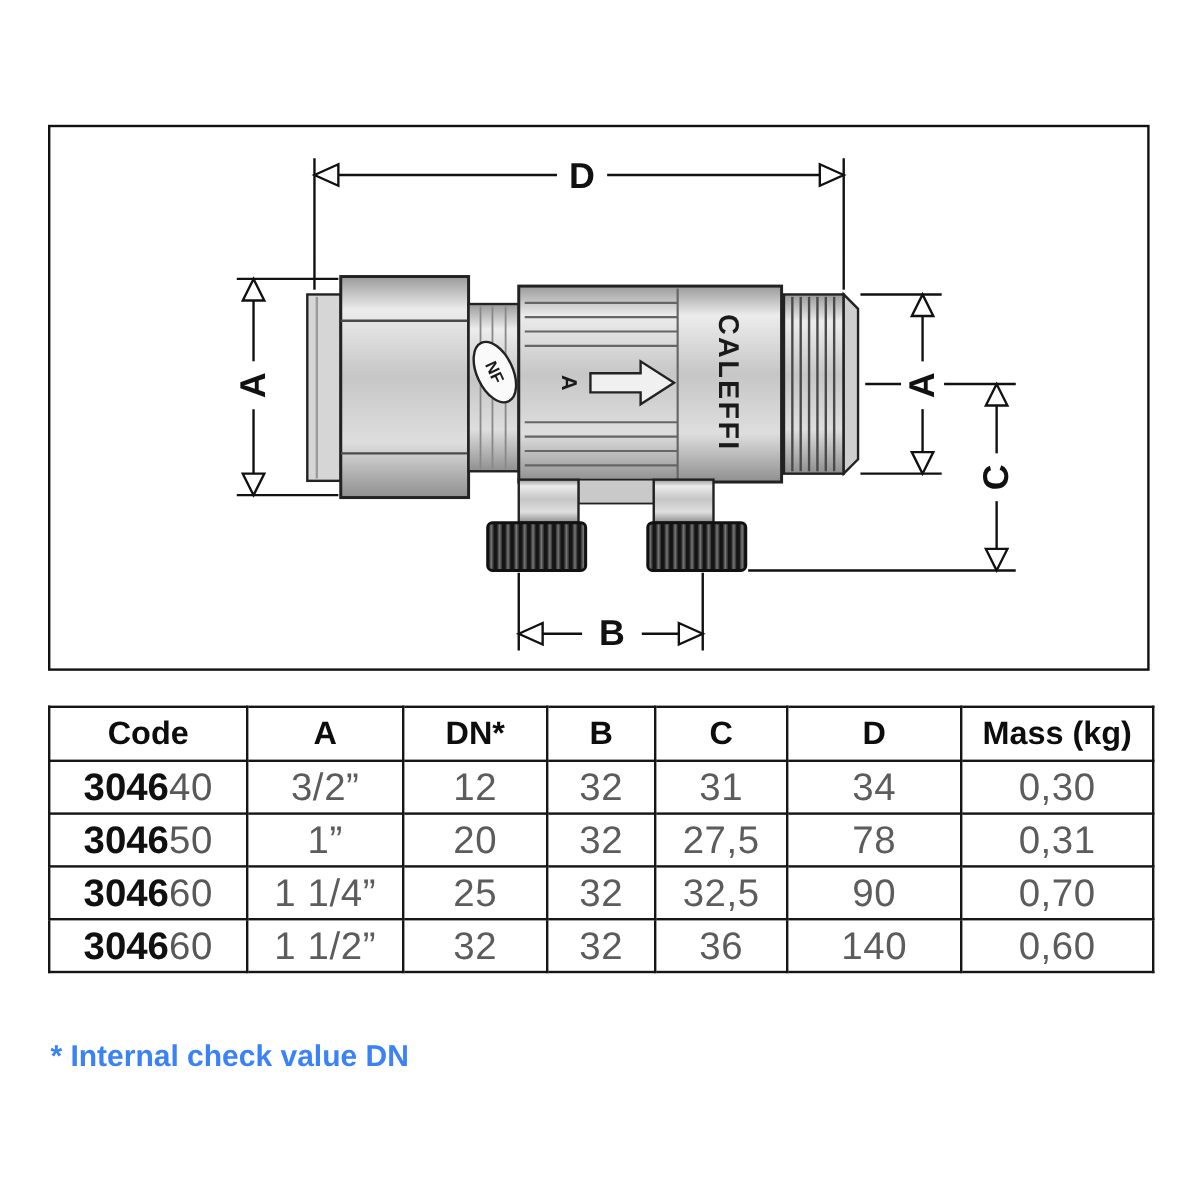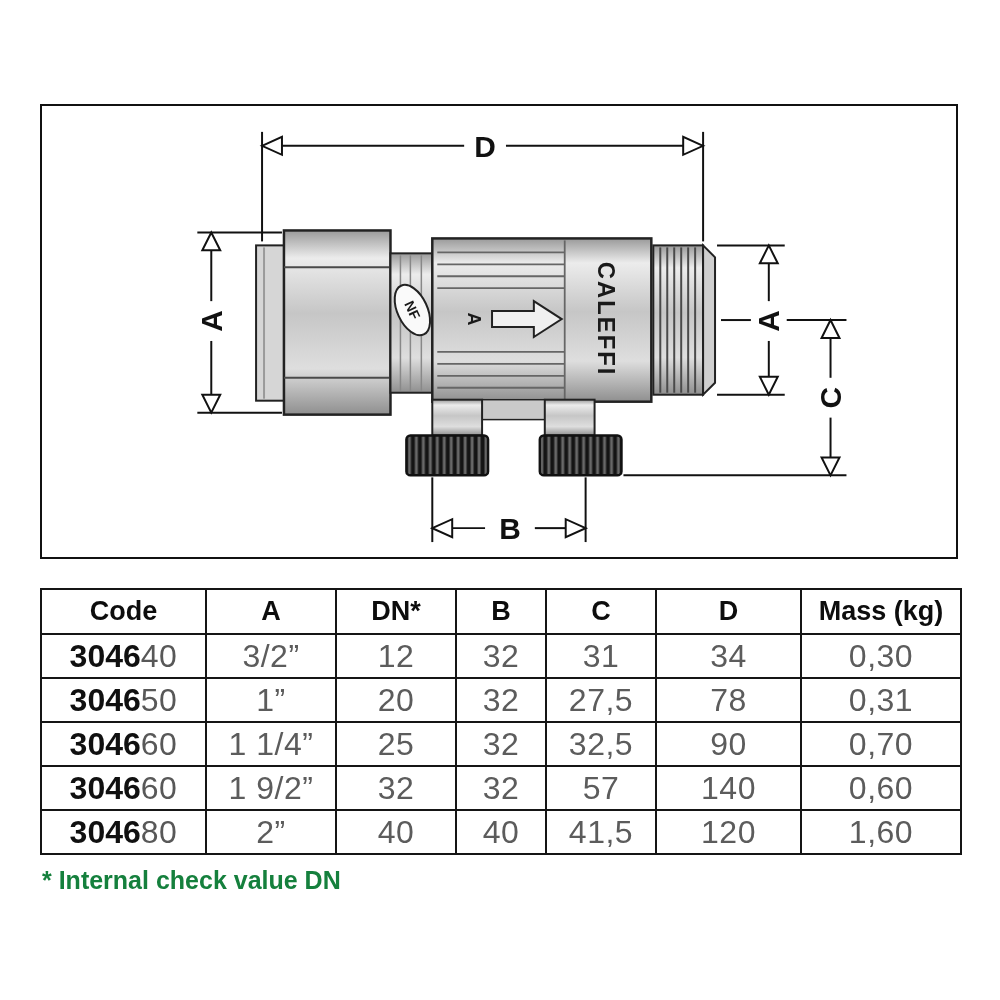--- a/index.html
+++ b/index.html
@@ -25,21 +25,21 @@
     border:2px solid #151515; text-align:center; vertical-align:middle;
     height:44px; font-size:32px; overflow:hidden; white-space:nowrap;
   }
   .spec-table th { font-weight:bold; color:#0d0d0d; height:45px; font-size:27px; }
   .spec-table td { color:#5c5c5c; font-weight:400; letter-spacing:0.5px; }
   .code-prefix { font-weight:bold; color:#101010; letter-spacing:0; }
   .code-suffix { color:#585858; font-weight:400; }
 
   .footnote {
     position:absolute; left:42px; top:866px;
-    font-size:25px; font-weight:bold; color:#15803d;
+    font-size:25px; font-weight:bold; color:#3b82f6;
   }
 
   .dimtext { font-family:"Liberation Sans", sans-serif; font-weight:bold; fill:#111; }
   .marktext { font-family:"Liberation Sans", sans-serif; font-weight:bold; fill:#1a1a1a; }
 </style>
 </head>
 <body>
 
 <div class="sheet">
 
@@ -211,34 +211,25 @@
         <td class="code-cell"><span class="code-prefix">3046</span><span class="code-suffix">60</span></td>
         <td>1 1/4”</td>
         <td>25</td>
         <td>32</td>
         <td>32,5</td>
         <td>90</td>
         <td>0,70</td>
       </tr>
       <tr>
         <td class="code-cell"><span class="code-prefix">3046</span><span class="code-suffix">60</span></td>
-        <td>1 9/2”</td>
-        <td>32</td>
-        <td>32</td>
-        <td>57</td>
+        <td>1 1/2”</td>
+        <td>32</td>
+        <td>32</td>
+        <td>36</td>
         <td>140</td>
         <td>0,60</td>
       </tr>
-      <tr>
-        <td class="code-cell"><span class="code-prefix">3046</span><span class="code-suffix">80</span></td>
-        <td>2”</td>
-        <td>40</td>
-        <td>40</td>
-        <td>41,5</td>
-        <td>120</td>
-        <td>1,60</td>
-      </tr>
     </tbody>
   </table>
 
   <div class="footnote">* Internal check value DN</div>
 
 </div>
 
 </body></html>

